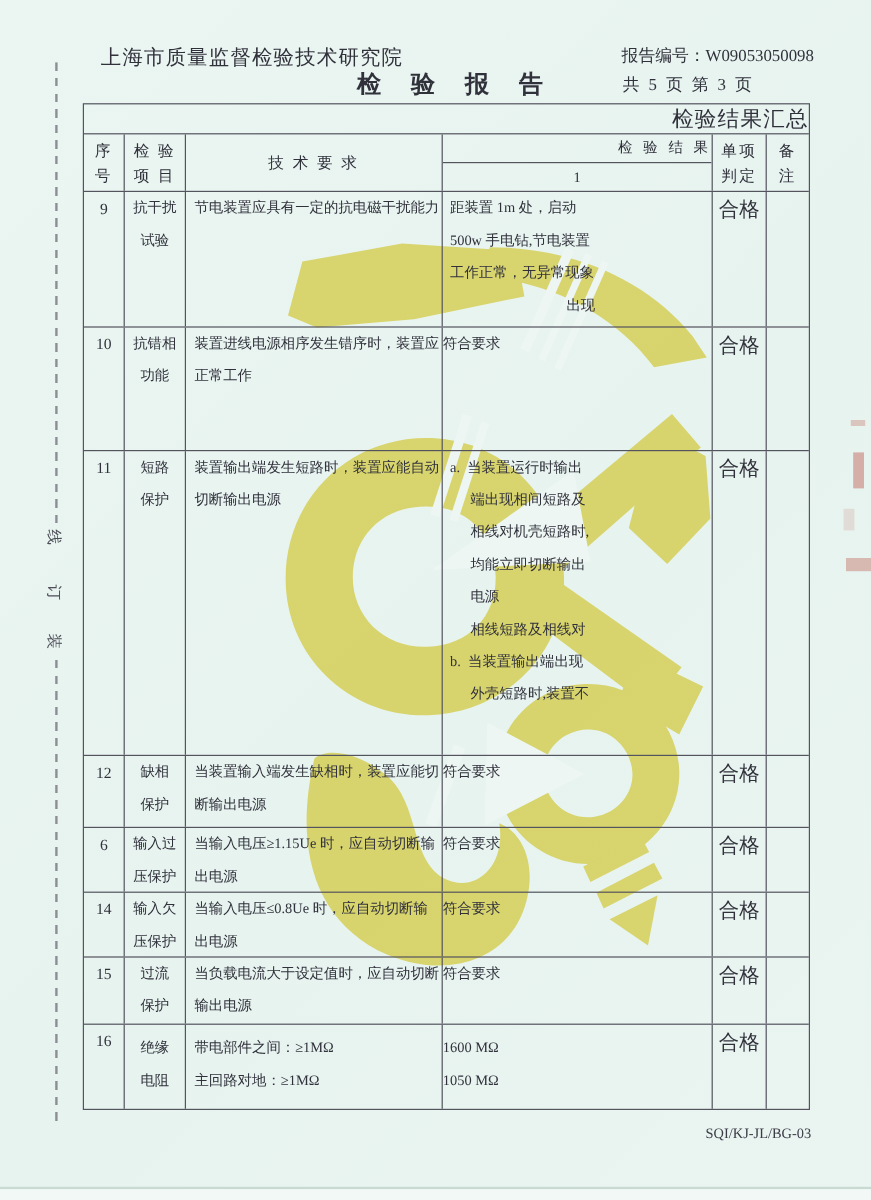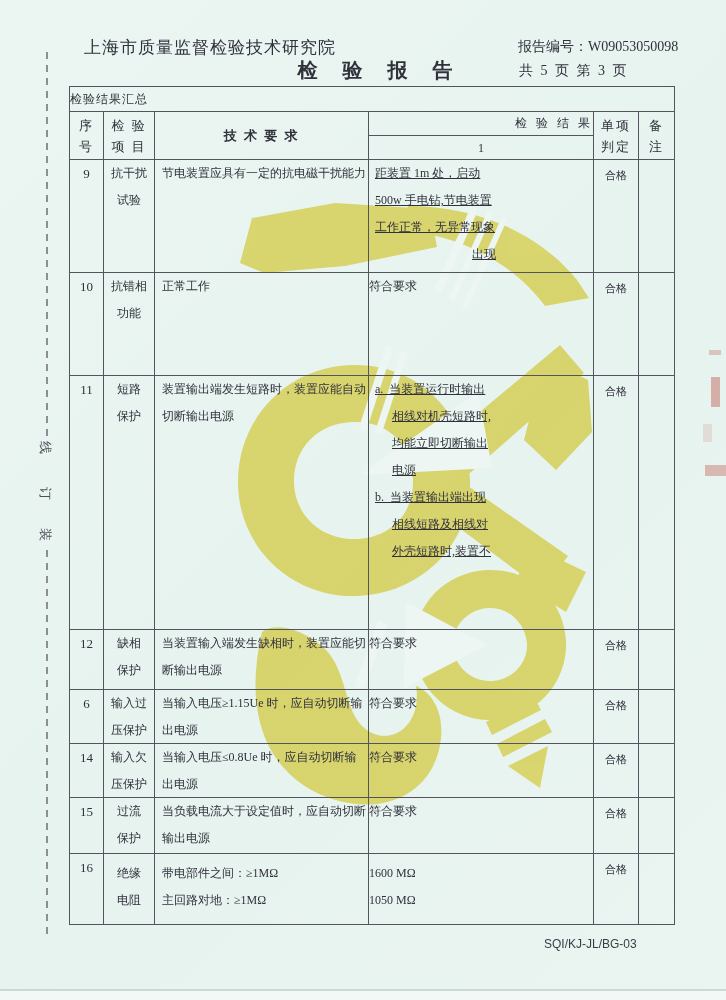--- a/index.html
+++ b/index.html
@@ -35,51 +35,51 @@
   
   .org{position:absolute;left:84px;top:36px;font-size:17px;letter-spacing:1px;}
   .repno{position:absolute;left:518px;top:38px;font-size:14px;}
   .title{position:absolute;left:0;top:57px;width:760px;text-align:center;
     font-size:20px;font-weight:bold;letter-spacing:10px;}
   .pageinfo{position:absolute;left:519px;top:62px;font-size:14px;letter-spacing:2px;}
 
   
   .rtable{position:absolute;left:69px;top:86px;width:606px;box-sizing:border-box;
     border:1px solid var(--line);font-size:12px;}
-  .cap{height:24px;line-height:24px;text-align:left;font-size:12px;
+  .cap{height:24px;line-height:24px;text-align:right;font-size:18px;
     border-bottom:1px solid var(--line);letter-spacing:1px;}
   .tr{display:grid;grid-template-columns:34px 51px 214px 225px 45px 1fr;
     border-bottom:1px solid var(--line);box-sizing:border-box;}
   .tr.last{border-bottom:none;}
   .td{border-right:1px solid var(--line);box-sizing:border-box;overflow:hidden;}
   .td:last-child{border-right:none;}
   .ln{line-height:27px;white-space:pre;}
   .no{text-align:center;font-size:13px;line-height:27px;}
   .item{text-align:center;}
   .req{padding-left:7px;}
   .res.cen{text-align:left;}
-  .res.left{padding-left:6px;text-align:left;text-decoration:underline;}
+  .res.left{padding-left:6px;text-align:left;}
   .res .ind{margin-left:17px;}
   .res .cline{text-align:center;margin-left:0;}
-  .judge{text-align:center;font-size:11px;line-height:26px;padding-top:2px;}
+  .judge{text-align:center;font-size:17px;line-height:26px;padding-top:2px;}
 
   
   .hrow{height:48px;}
   .hcell{display:flex;flex-direction:column;justify-content:center;
     text-align:center;font-size:13px;}
   .hcell .hl{line-height:21px;letter-spacing:2px;white-space:pre;}
-  .hreq{font-weight:bold;}
+  .hreq{}
   .hres{padding:0;display:block;}
   .hres .top{height:23px;line-height:23px;border-bottom:1px solid var(--line);
     text-align:right;letter-spacing:3px;}
   .hres .bot{height:24px;line-height:24px;text-align:center;}
 
   
-  .doccode{position:absolute;left:544px;top:937px;font-size:12px;
-    font-family:Liberation Sans, sans-serif;color:#3a3b45;}
+  .doccode{position:absolute;left:588px;top:937px;font-size:12px;
+    font-family:Liberation Serif, serif;color:#3a3b45;}
 
   
   .scanline{position:absolute;left:0;top:989px;width:726px;height:2px;background:#c9dad3;}
   .scanfoot{position:absolute;left:0;top:991px;width:726px;height:9px;background:#f1f8f5;}
   .stamp{position:absolute;background:#bb4f42;}
   .stamp.s1{left:709px;top:350px;width:12px;height:5px;opacity:.28;}
   .stamp.s2{left:711px;top:377px;width:9px;height:30px;opacity:.42;}
   .stamp.s3{left:703px;top:424px;width:9px;height:18px;opacity:.14;}
   .stamp.s4{left:705px;top:465px;width:21px;height:11px;opacity:.36;}
 </style>
@@ -177,20 +177,21 @@
         <div class="td note"></div>
       </div>
 
       <div class="tr" style="height:103px">
         <div class="td no">10</div>
         <div class="td item">
           <div class="ln">抗错相</div>
           <div class="ln">功能</div>
         </div>
         <div class="td req">
+          <div class="ln">装置进线电源相序发生错序时，装置应</div>
           <div class="ln">正常工作</div>
         </div>
         <div class="td res cen">
           <div class="ln">符合要求</div>
         </div>
         <div class="td judge">合格</div>
         <div class="td note"></div>
       </div>
 
       <div class="tr" style="height:254px">
@@ -198,25 +199,26 @@
         <div class="td item">
           <div class="ln">短路</div>
           <div class="ln">保护</div>
         </div>
         <div class="td req">
           <div class="ln">装置输出端发生短路时，装置应能自动</div>
           <div class="ln">切断输出电源</div>
         </div>
         <div class="td res left">
           <div class="ln">a.  当装置运行时输出</div>
+          <div class="ln ind">端出现相间短路及</div>
           <div class="ln ind">相线对机壳短路时,</div>
           <div class="ln ind">均能立即切断输出</div>
           <div class="ln ind">电源</div>
+          <div class="ln ind">相线短路及相线对</div>
           <div class="ln">b.  当装置输出端出现</div>
-          <div class="ln ind">相线短路及相线对</div>
           <div class="ln ind">外壳短路时,装置不</div>
         </div>
         <div class="td judge">合格</div>
         <div class="td note"></div>
       </div>
 
       <div class="tr" style="height:60px">
         <div class="td no">12</div>
         <div class="td item">
           <div class="ln">缺相</div>

